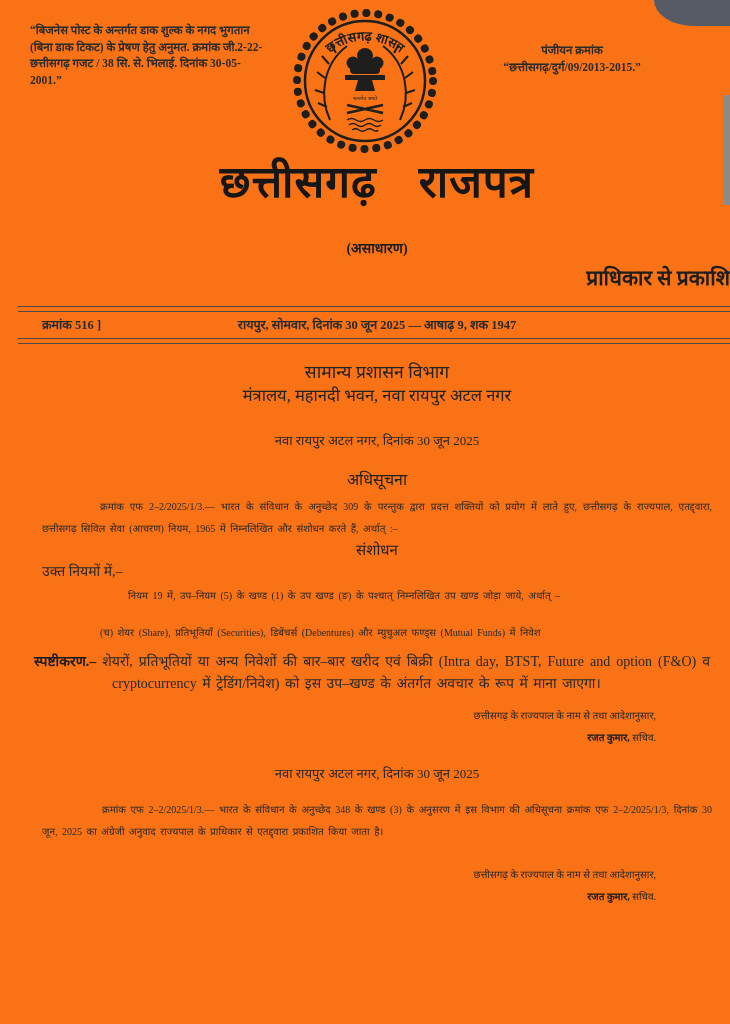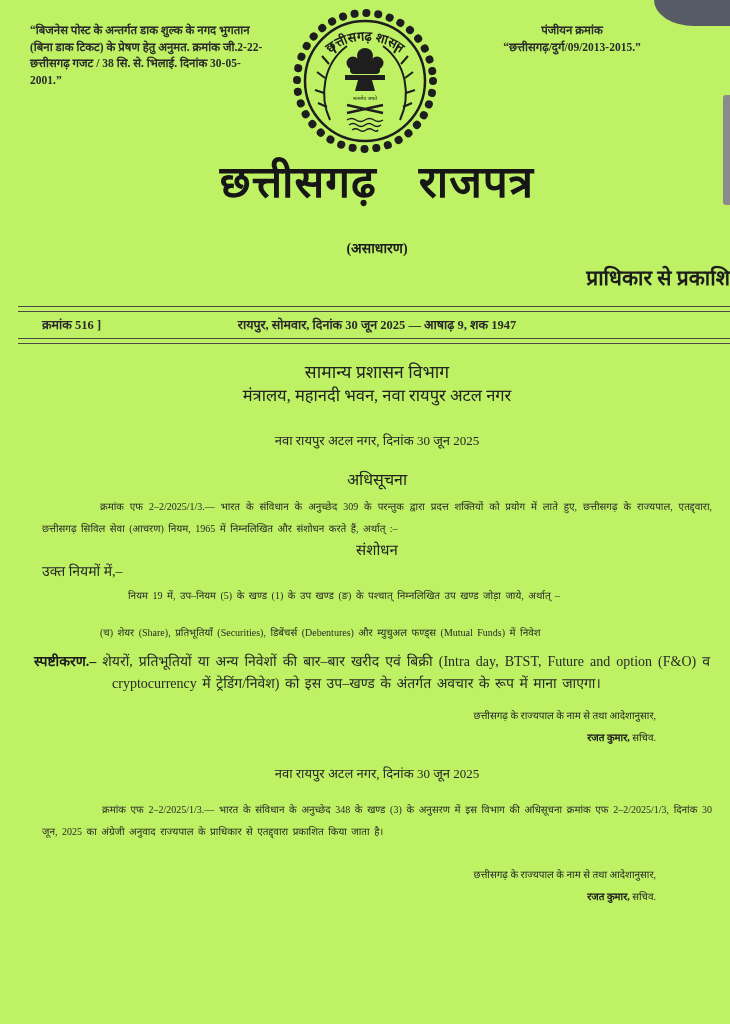--- a/index.html
+++ b/index.html
@@ -4,39 +4,39 @@
 <style>
   html,body{margin:0;padding:0;}
   body{
     width:730px;height:1024px;
     font-family:"Liberation Serif","DejaVu Serif",serif;
     color:#232323;
     background:#ffffff;
   }
   .page{
     position:relative;width:730px;height:1024px;overflow:hidden;
-    background:#bef264;
+    background:#f97316;
   }
   
   .corner-dark{
     position:absolute;top:0;right:0;width:76px;height:26px;
     background:#565b66;border-bottom-left-radius:40px 26px;
   }
   
   .scroll-thumb{
     position:absolute;top:95px;right:0;width:7px;height:110px;
     background:#8b8b8b;border-radius:3px 0 0 3px;
   }
   
   .postal-note{
     position:absolute;top:22px;left:30px;width:238px;
     font-size:11.5px;font-weight:bold;line-height:16.5px;color:#2b2b2b;
   }
   .reg-block{
-    position:absolute;top:22px;right:30px;width:256px;
+    position:absolute;top:42px;right:30px;width:256px;
     text-align:center;font-size:11.5px;font-weight:bold;line-height:17px;color:#2b2b2b;
   }
   .emblem{
     position:absolute;top:6px;left:50%;transform:translateX(-50%);
     width:150px;height:150px;
   }
   
   .flow{position:absolute;top:0;left:12px;width:730px;}
   .title-line{
     margin-top:156px;text-align:center;font-weight:bold;color:#161616;

